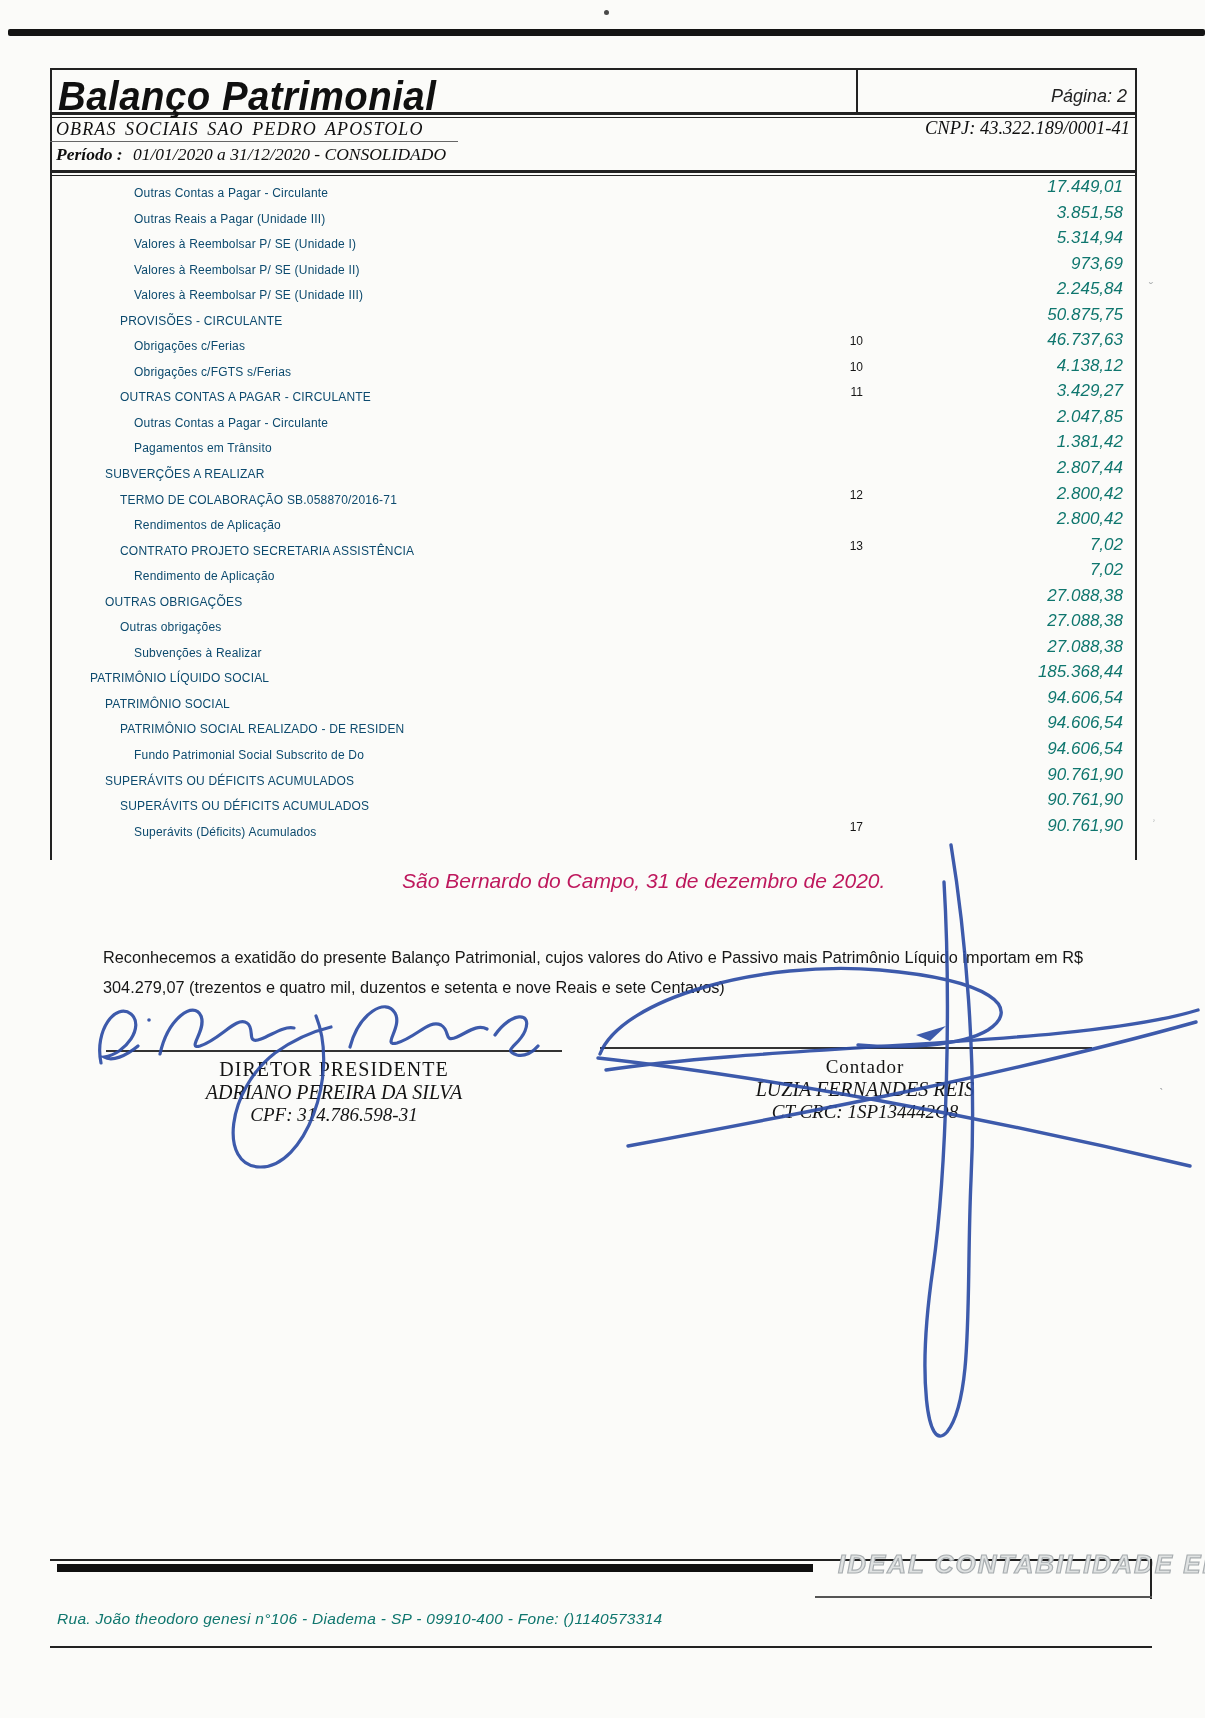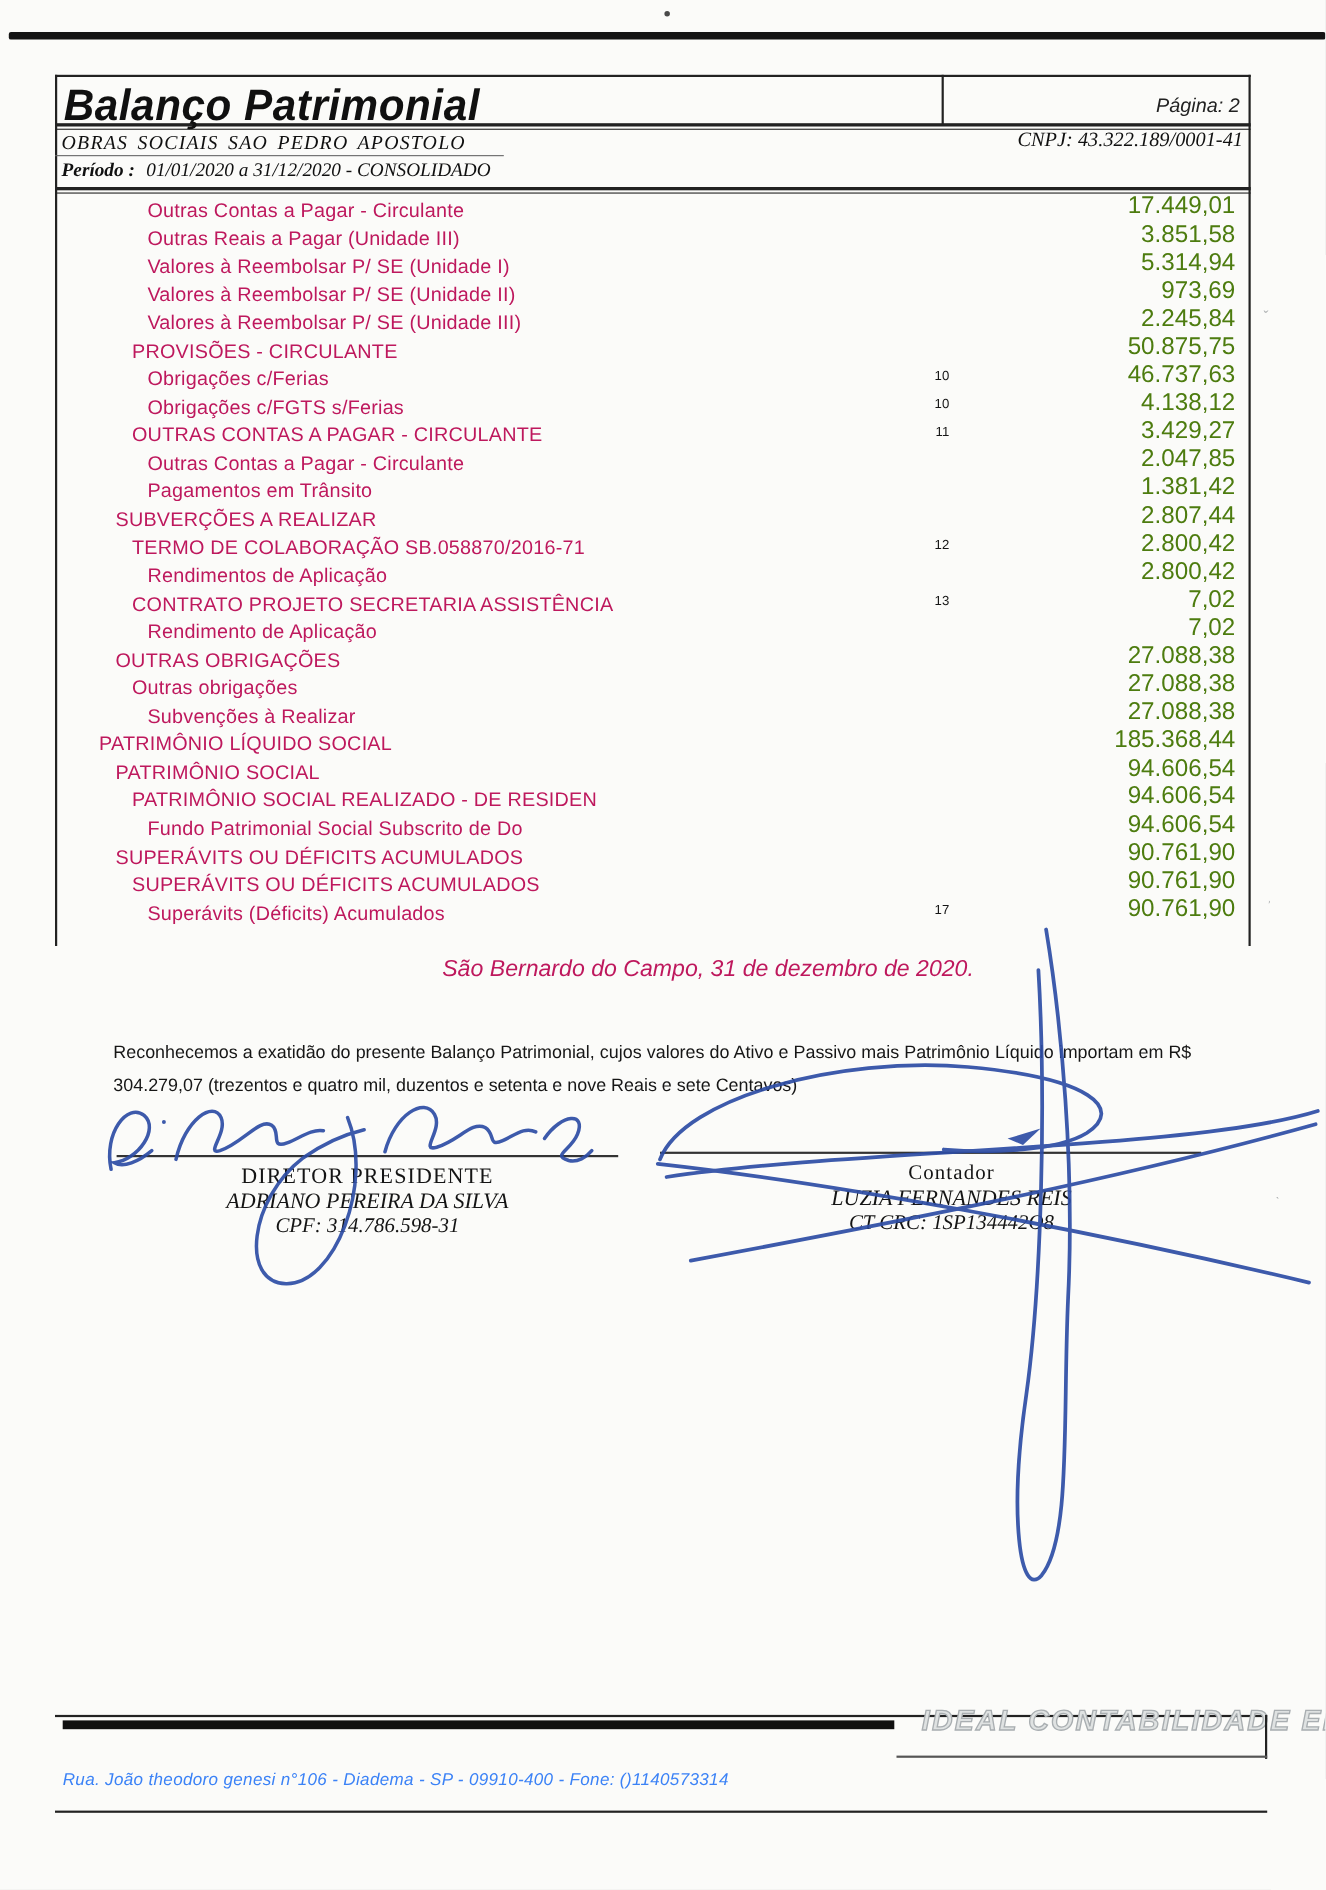--- a/index.html
+++ b/index.html
@@ -20,44 +20,44 @@
   .pagina{right:78px;top:86px;font-size:18px;color:#222;}
   .company{left:56px;top:119px;font-family:"Liberation Serif",serif;font-size:18px;
            letter-spacing:1.1px;word-spacing:3px;color:#101010;}
   .cnpj{right:75px;top:118px;font-family:"Liberation Serif",serif;font-size:18.5px;color:#101010;}
   .periodo{left:56px;top:144px;font-family:"Liberation Serif",serif;font-size:17.5px;color:#101010;}
   .periodo b{margin-right:6px;}
 
   
   .rows{position:absolute;left:55px;top:179px;width:1080px;}
   .row{position:relative;height:25.55px;line-height:25.55px;white-space:nowrap;}
-  .lbl{font-size:18px;letter-spacing:.2px;color:#be185d;}
+  .lbl{font-size:12px;letter-spacing:.2px;color:#0c4a6e;}
   .ind1{padding-left:35px}.ind2{padding-left:50px}.ind3{padding-left:65px}.ind4{padding-left:79px}
   .note{position:absolute;left:764px;top:-3px;width:44px;text-align:right;font-size:12px;color:#161616;}
-  .val{position:absolute;right:12px;top:-5px;font-size:22px;color:#4d7c0f;}
+  .val{position:absolute;right:12px;top:-5px;font-size:17px;color:#0f766e;font-style:italic;}
 
   
   .dateline{left:402px;top:869px;font-size:21px;color:#be185d;}
   .statement{position:absolute;left:103px;top:943px;width:980px;font-size:16.3px;line-height:29px;color:#161616;}
   .statement .l1{text-align:justify;text-align-last:justify;white-space:normal;}
   .statement .l2{margin-top:1px;}
 
   
   .sigrule{height:2px;background:#333;}
   .sigblock{position:absolute;text-align:center;font-family:"Liberation Serif",serif;color:#141414;}
   .role{font-size:20px;letter-spacing:1px;}
   .sname{font-size:20px;font-style:italic;}
   .sdoc{font-size:19px;font-style:italic;}
   .sigsvg{position:absolute;left:0;top:0;width:1205px;height:1718px;pointer-events:none;}
 
   
   .fbar{position:absolute;left:57px;top:1564px;width:756px;height:8px;background:#101010;}
   .firm{left:838px;top:1549px;font-size:26px;font-weight:bold;font-style:italic;letter-spacing:2px;
         color:#dfe2e2;-webkit-text-stroke:1.2px #a9aeb1;}
-  .address{left:57px;top:1610px;font-size:15.5px;color:#3b82f6;letter-spacing:.3px;}
+  .address{left:57px;top:1610px;font-size:15.5px;color:#0f766e;letter-spacing:.3px;}
 </style>
 </head>
 <body>
 
 <div class="page">
 
   <div class="topline"></div>
   <div class="topdot"></div>
   <div class="mark abs" style="left:1148px;top:280px;">ˇ</div>
   <div class="mark abs" style="left:1152px;top:810px;">˒</div>

